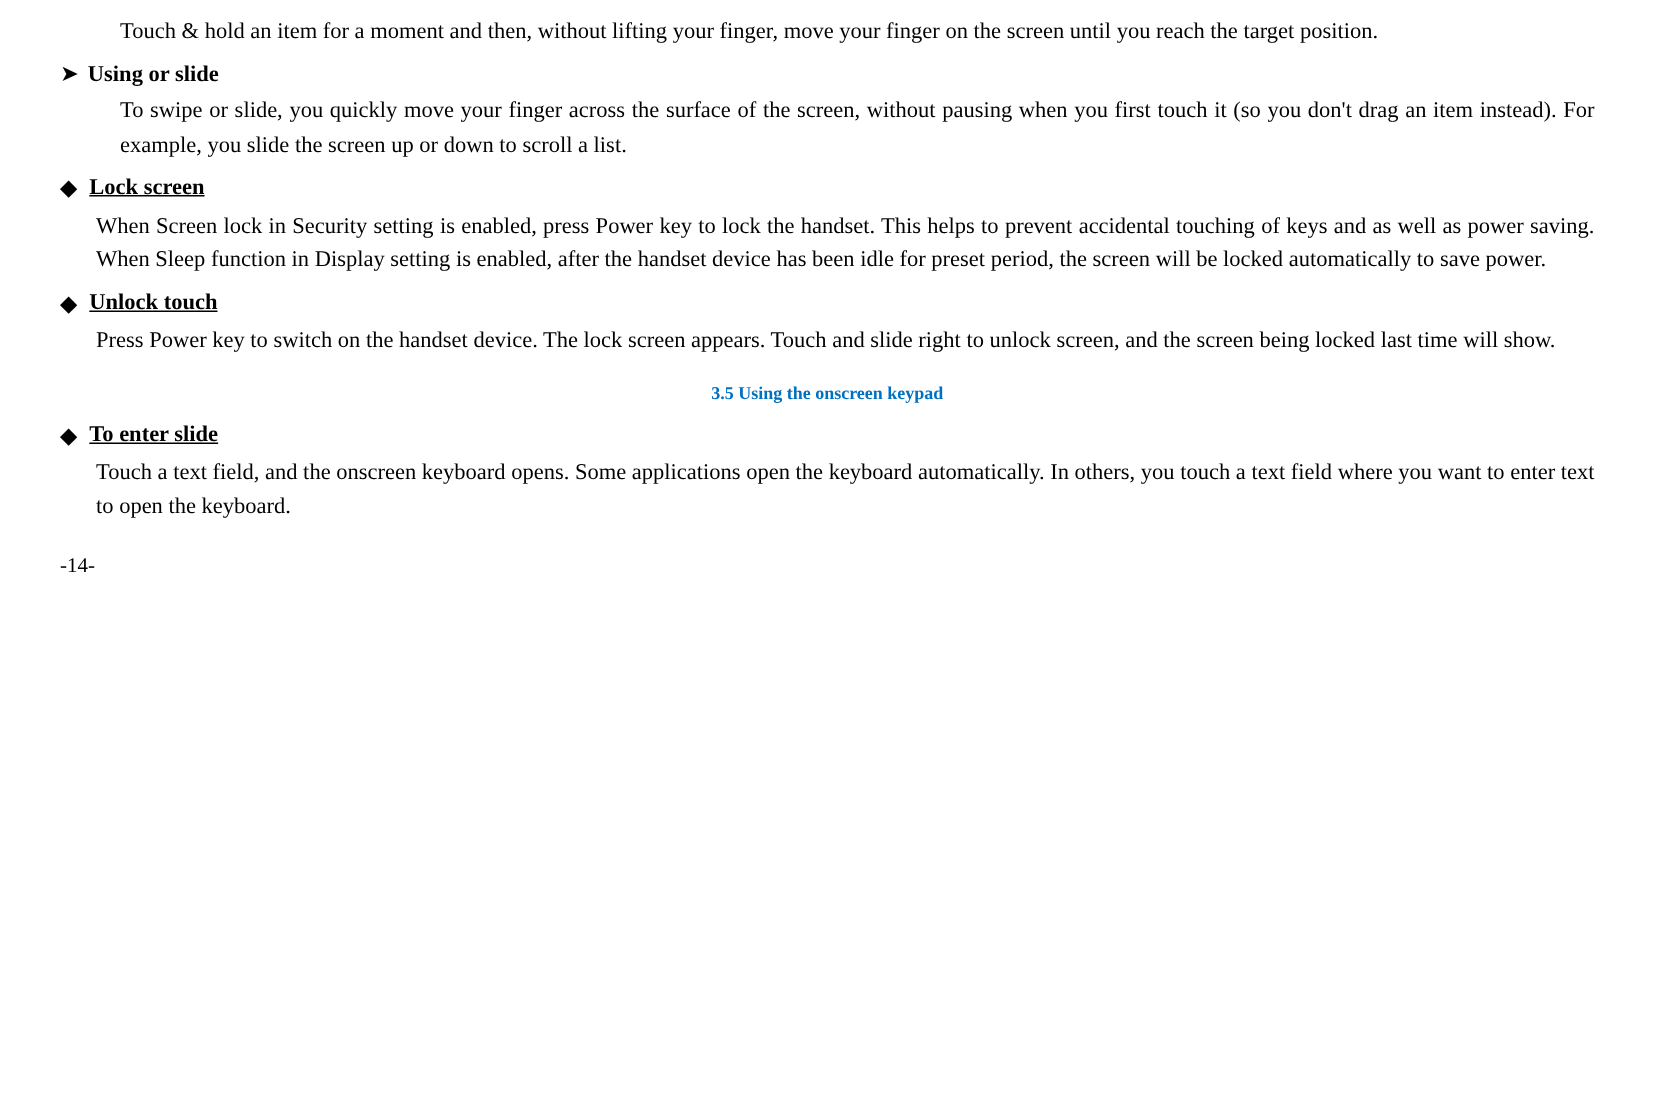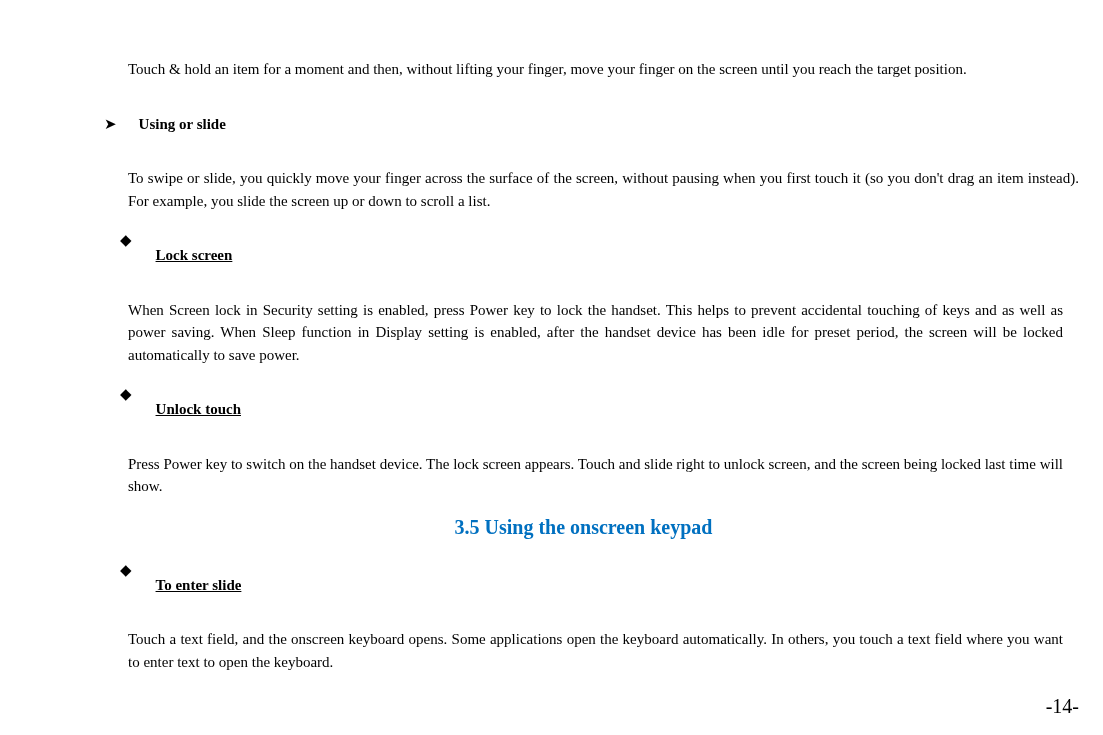--- a/index.html
+++ b/index.html
@@ -1,16 +1,16 @@
 <!DOCTYPE html>
 <html><head>
   <meta charset="utf-8">
   <style>
     * {
-      margin: 16px;
+      margin: 0;
       padding: 0;
       box-sizing: border-box;
     }
 
     body {
       background: #ffffff;
       font-family: "Times New Roman", Times, serif;
       font-size: 15px;
       color: #000000;
       width: 1103px;
@@ -28,21 +28,21 @@
       text-align: justify;
       margin-bottom: 6px;
       text-indent: 40px;
     }
 
     .section-heading {
       text-align: center;
       font-weight: bold;
       color: #0070c0;
       margin: 14px 0 8px 0;
-      font-size: 20px;
+      font-size: 12px;
     }
 
     .bullet-item {
       margin-bottom: 6px;
     }
 
     .bullet-row {
       display: flex;
       align-items: flex-start;
       margin-bottom: 2px;
@@ -84,23 +84,23 @@
       font-weight: bold;
     }
 
     .arrow-body {
       text-align: justify;
       padding-left: 40px;
       margin-bottom: 6px;
     }
 
     .page-number {
-      text-align: right;
+      text-align: left;
       margin-top: 18px;
-      font-size: 20px;
+      font-size: 14px;
     }
   </style>
 </head>
 <body>
 
 <div class="page-content">
 
   <p class="paragraph">Touch &amp; hold an item for a moment and then, without lifting your finger, move your finger on the screen until you reach the target position.</p>
 
   <div class="arrow-item">

